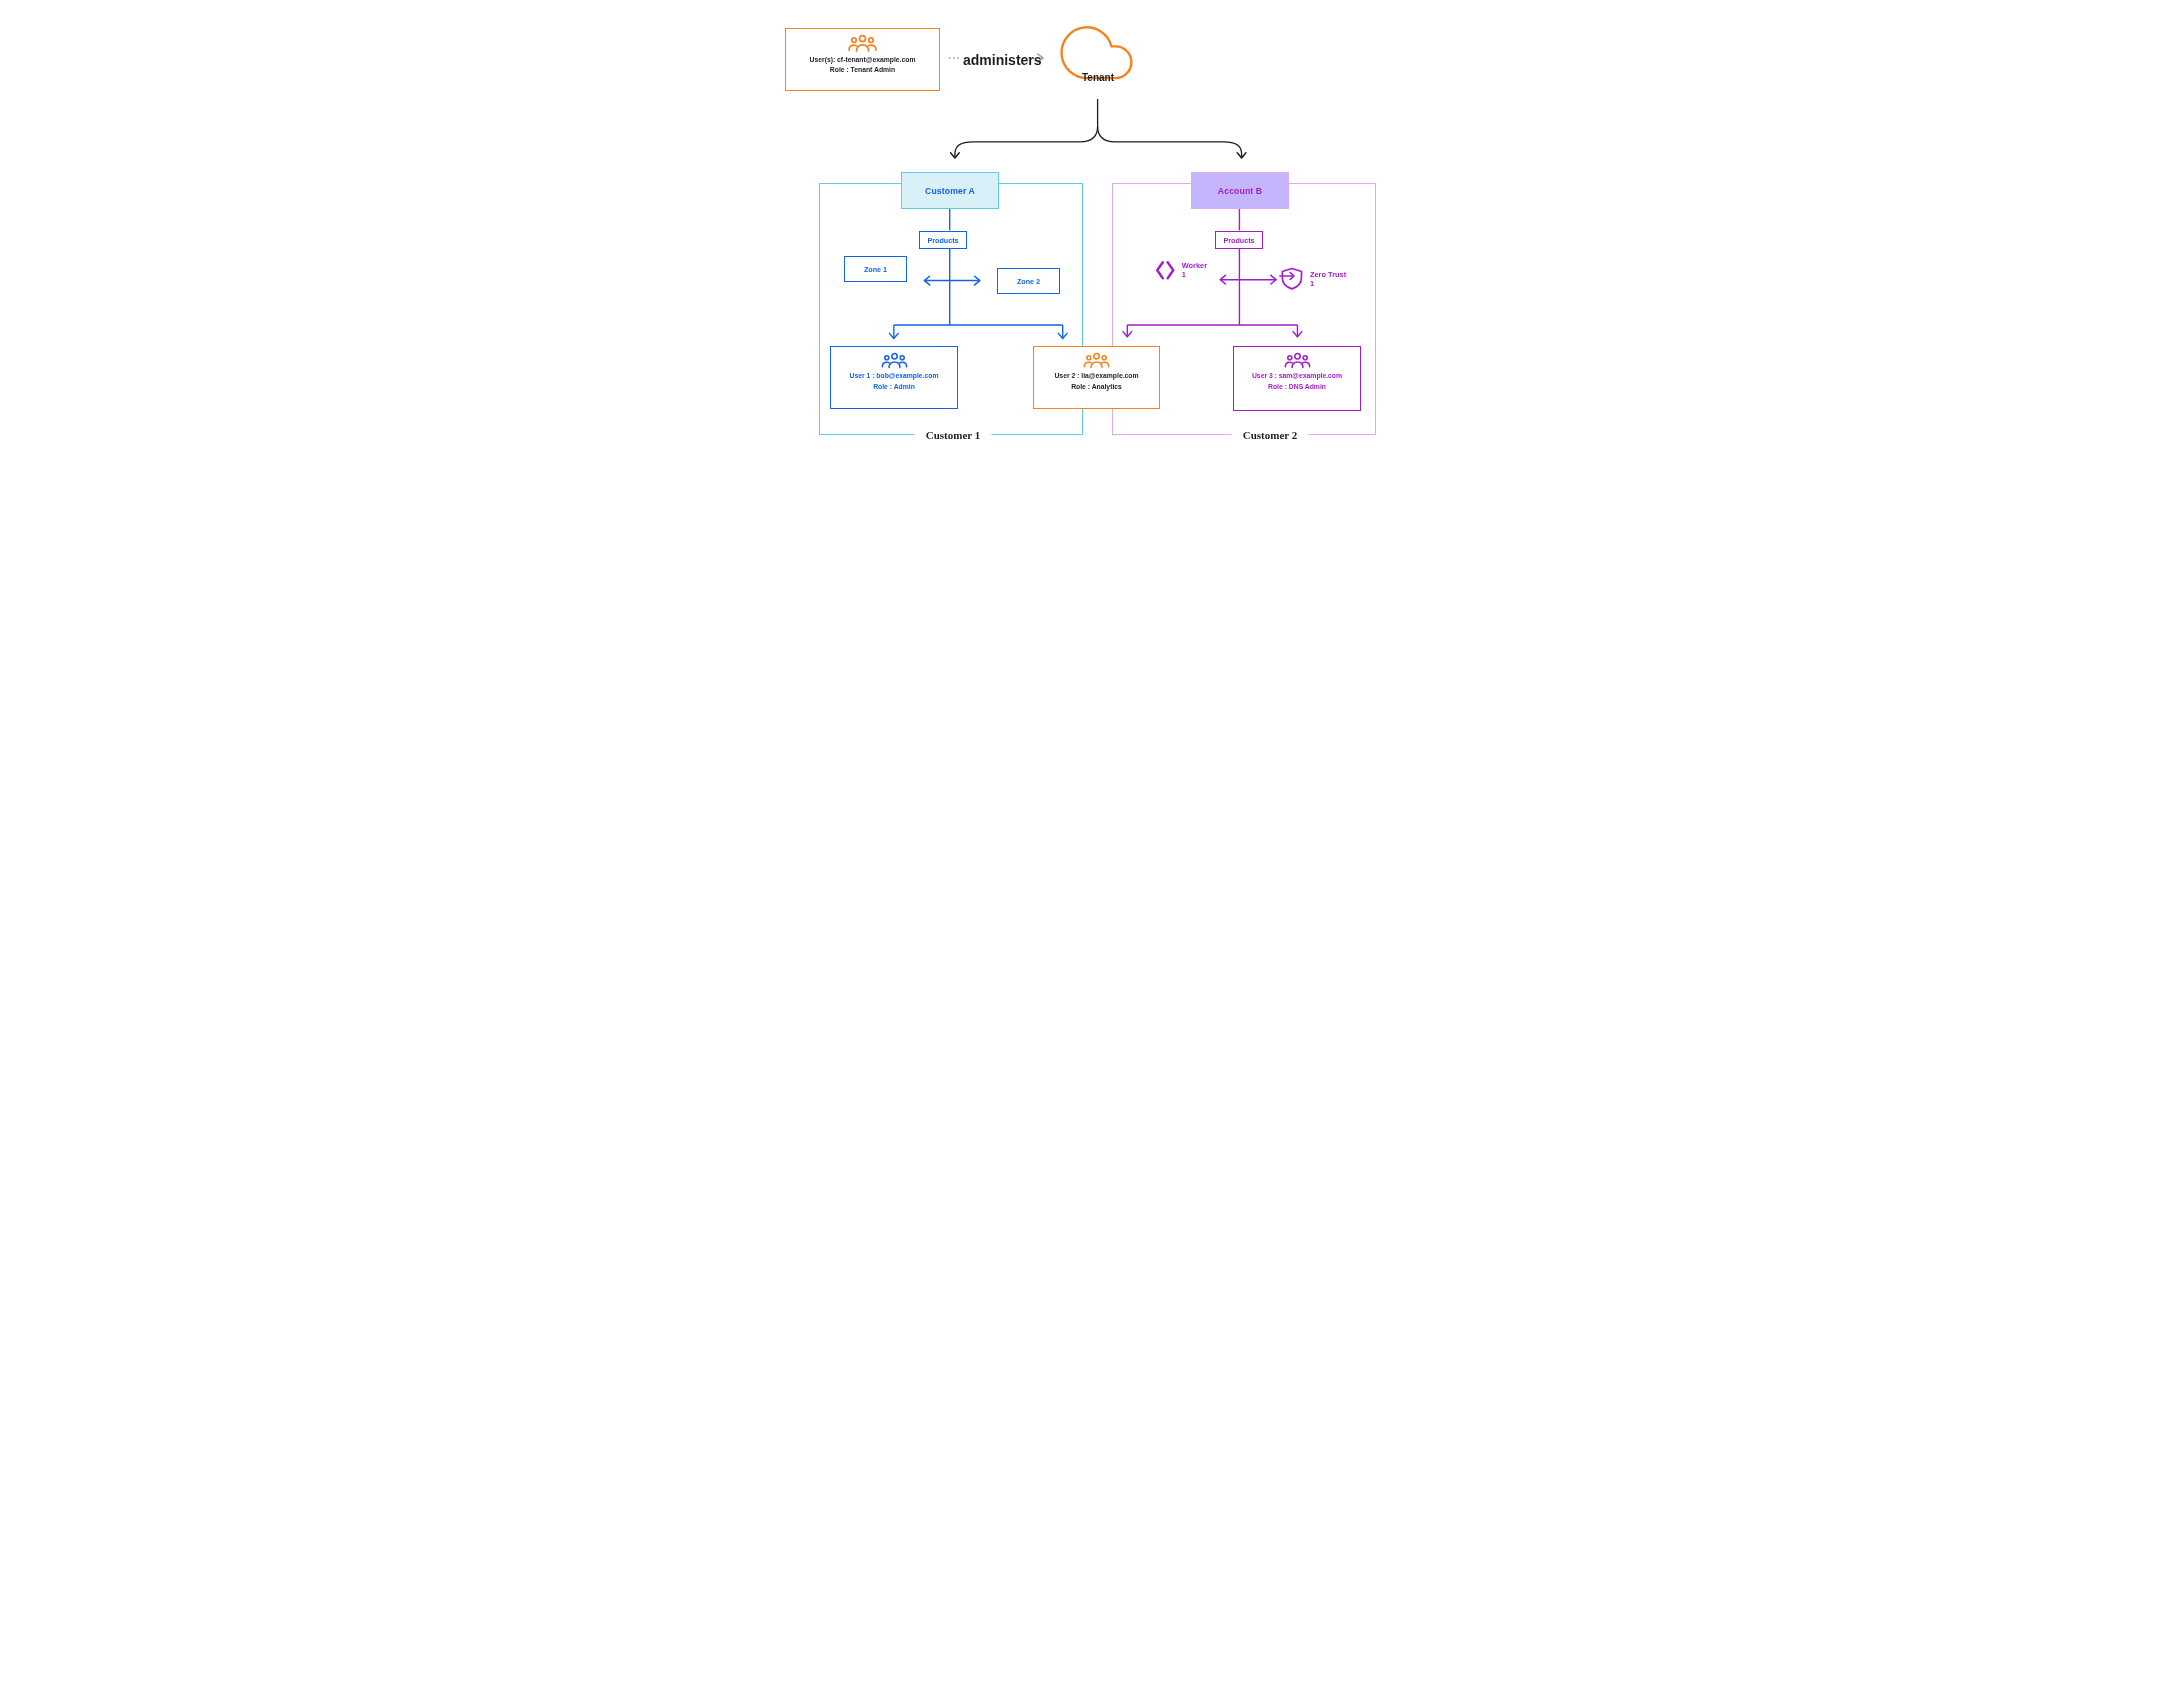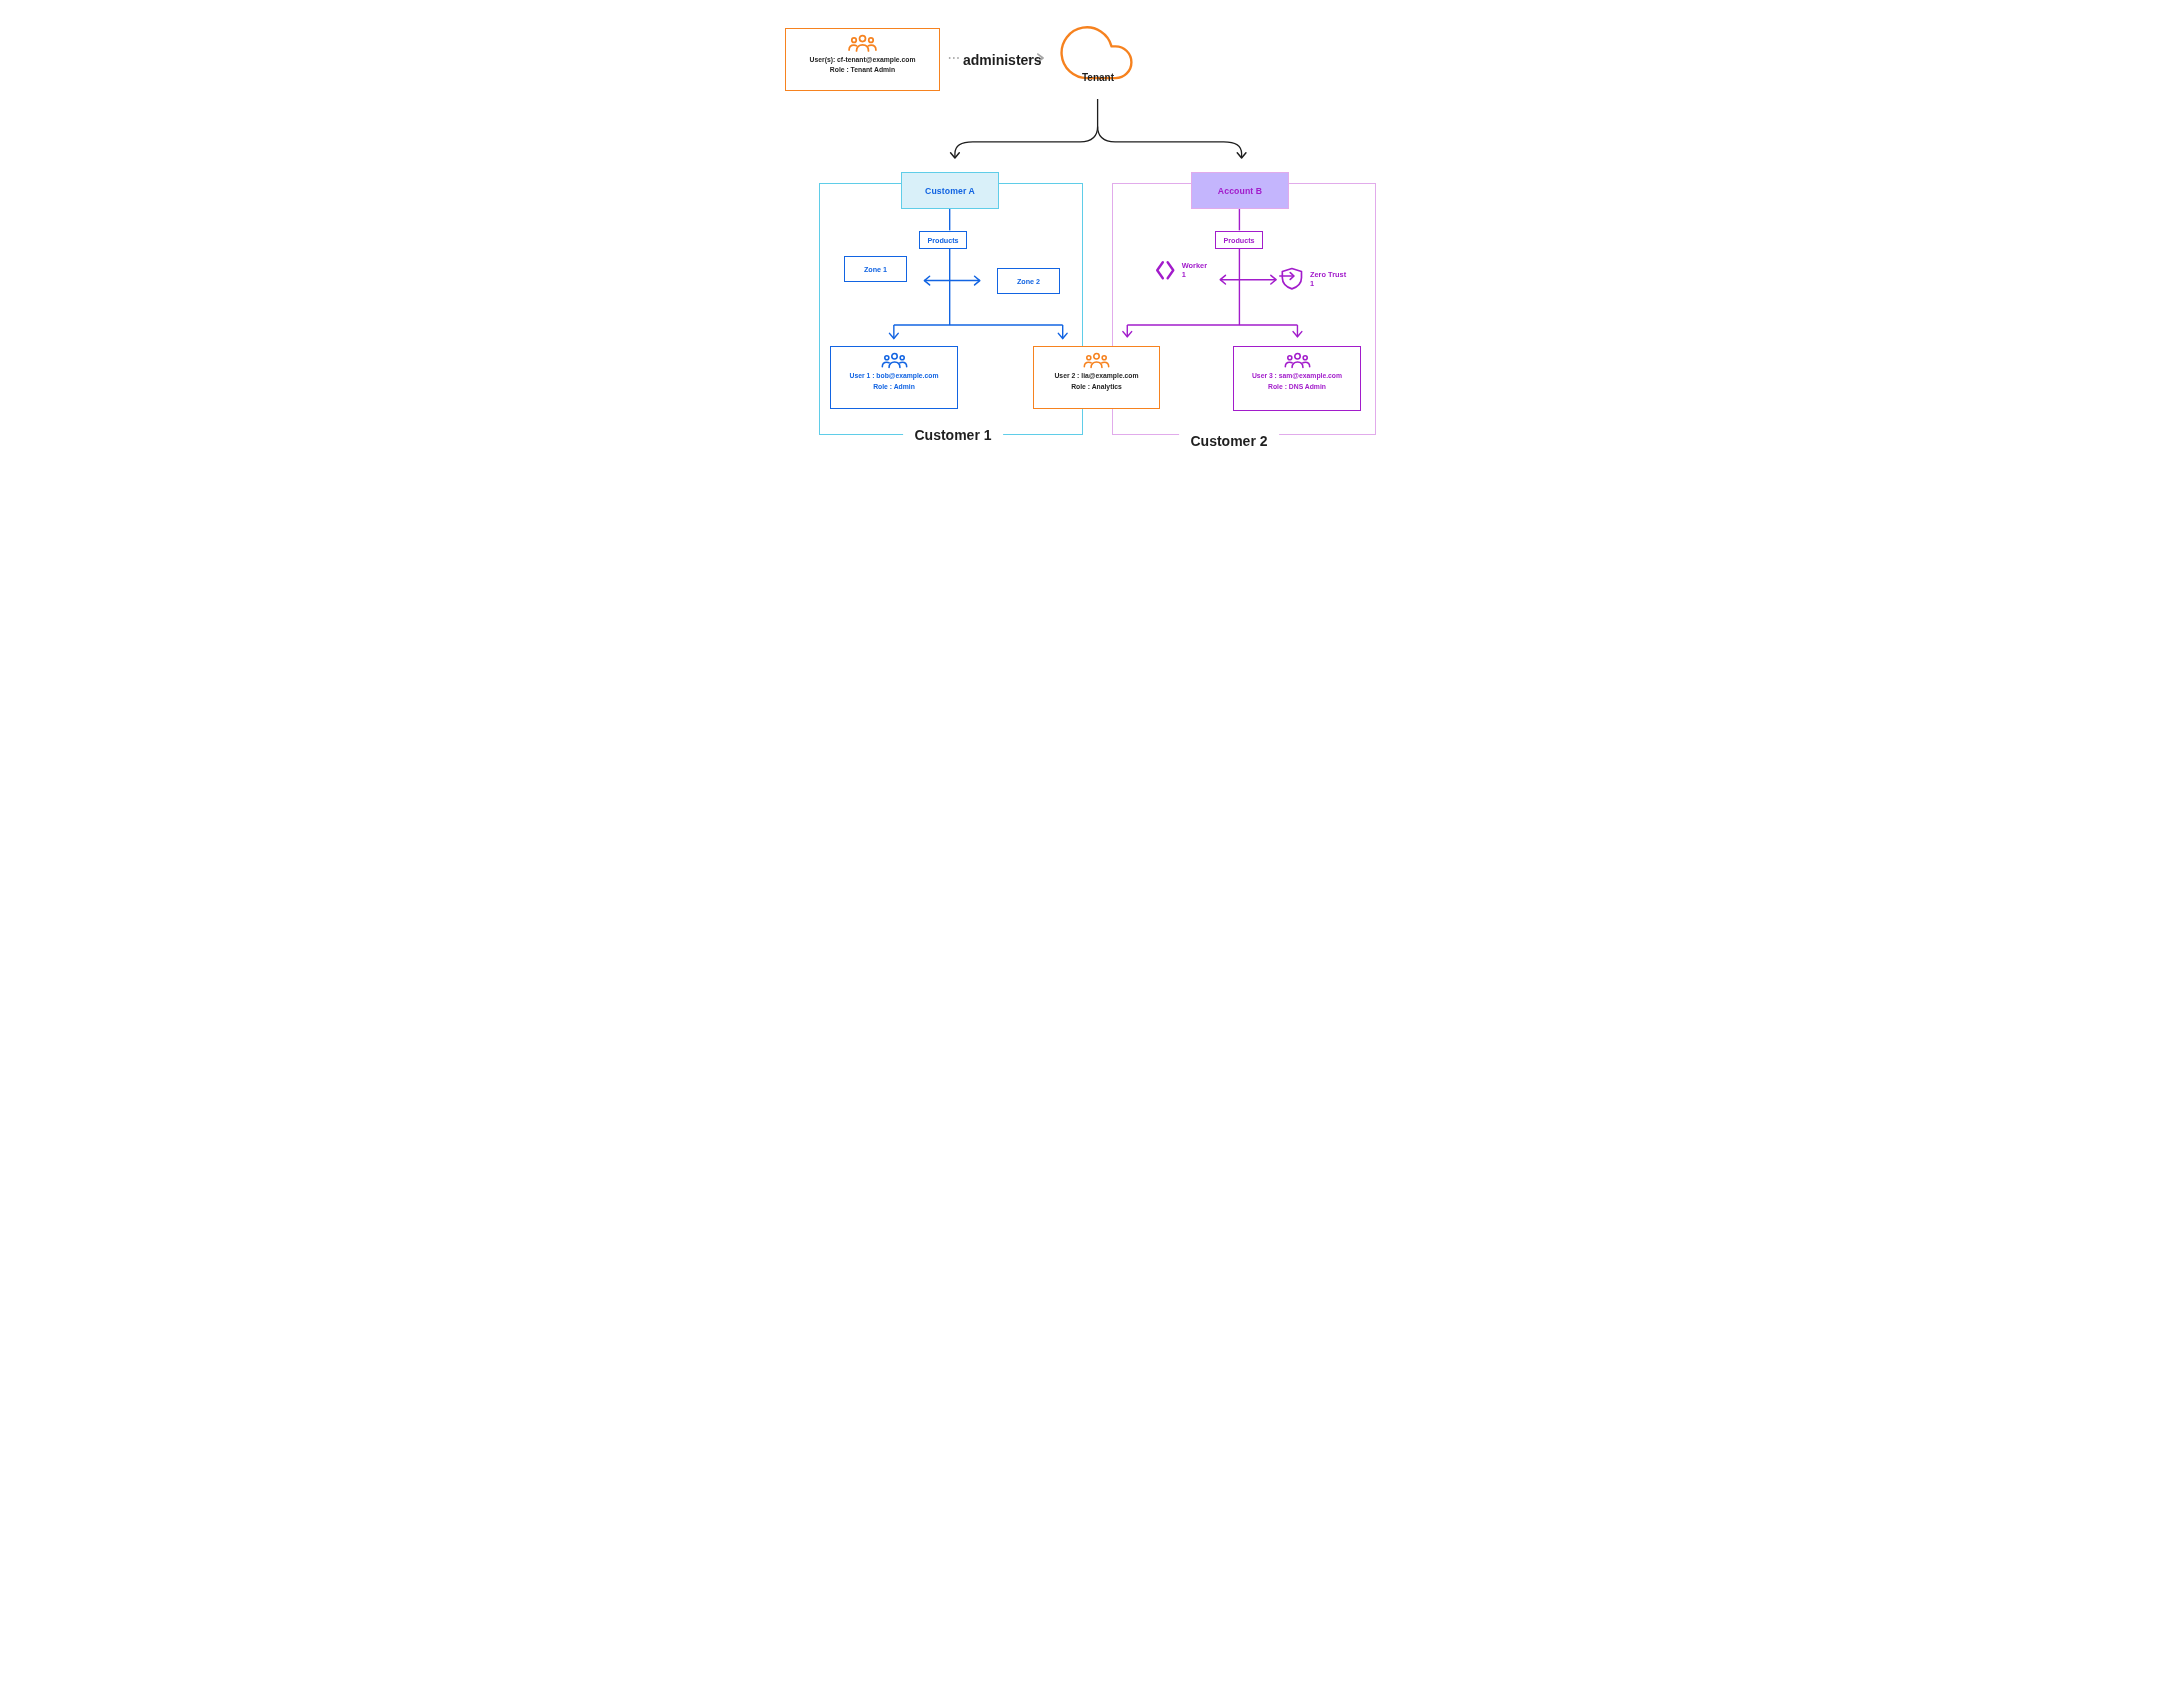--- a/index.html
+++ b/index.html
@@ -45,24 +45,24 @@
                   color:#1F1F1F; flex-direction:column; justify-content:flex-start;
                   padding-top:5.2px; font-size:6.8px; line-height:1.5; }
   .tenant-admin .icon-wrap { color:#F6821F; margin-bottom:1.7px; }
 
   .icon-people { width:31px; height:19px; display:block; }
   .userbox .icon-people { width:27px; height:17.5px; }
 
   .floating-label { position:absolute; z-index:3; font-weight:700; color:#1F1F1F; white-space:nowrap; }
   .administers   { left:209px; top:52px; font-size:14px; }
   .tenant-label  { left:344px; top:72px; transform:translateX(-50%); font-size:10px; }
-  .customer-label{ top:426px; height:19px; line-height:19px; font-size:14px; background:#fff;
-                   padding:0 11.4px; transform:translateX(-50%); }
+  .customer-label{ top:426px; height:19px; line-height:19px; font-size:11px; background:#fff;
+                   padding:0 11.4px; transform:translateX(-50%);font-family:Liberation Serif, serif; }
   .cl-1 { left:199px; }
-  .cl-2 { left:475px;margin-top:6px; }
+  .cl-2 { left:516px; }
 
   .cloud { position:absolute; left:306px; top:24.5px; width:73px; height:57px; z-index:3; color:#F6821F; }
 
   .product-icon-group { position:absolute; z-index:3; display:flex; flex-direction:row;
                         align-items:center; gap:5.2px; color:#A21CCB; font-weight:700; font-size:7.4px; }
   .worker-group { left:400px;  top:258px; width:56px; }
   .zt-group     { left:525px; top:266px; width:73px; }
   .icon-worker  { width:25px; height:24.5px; display:block; }
   .icon-shield  { width:26px; height:25px; display:block; }
 </style>

